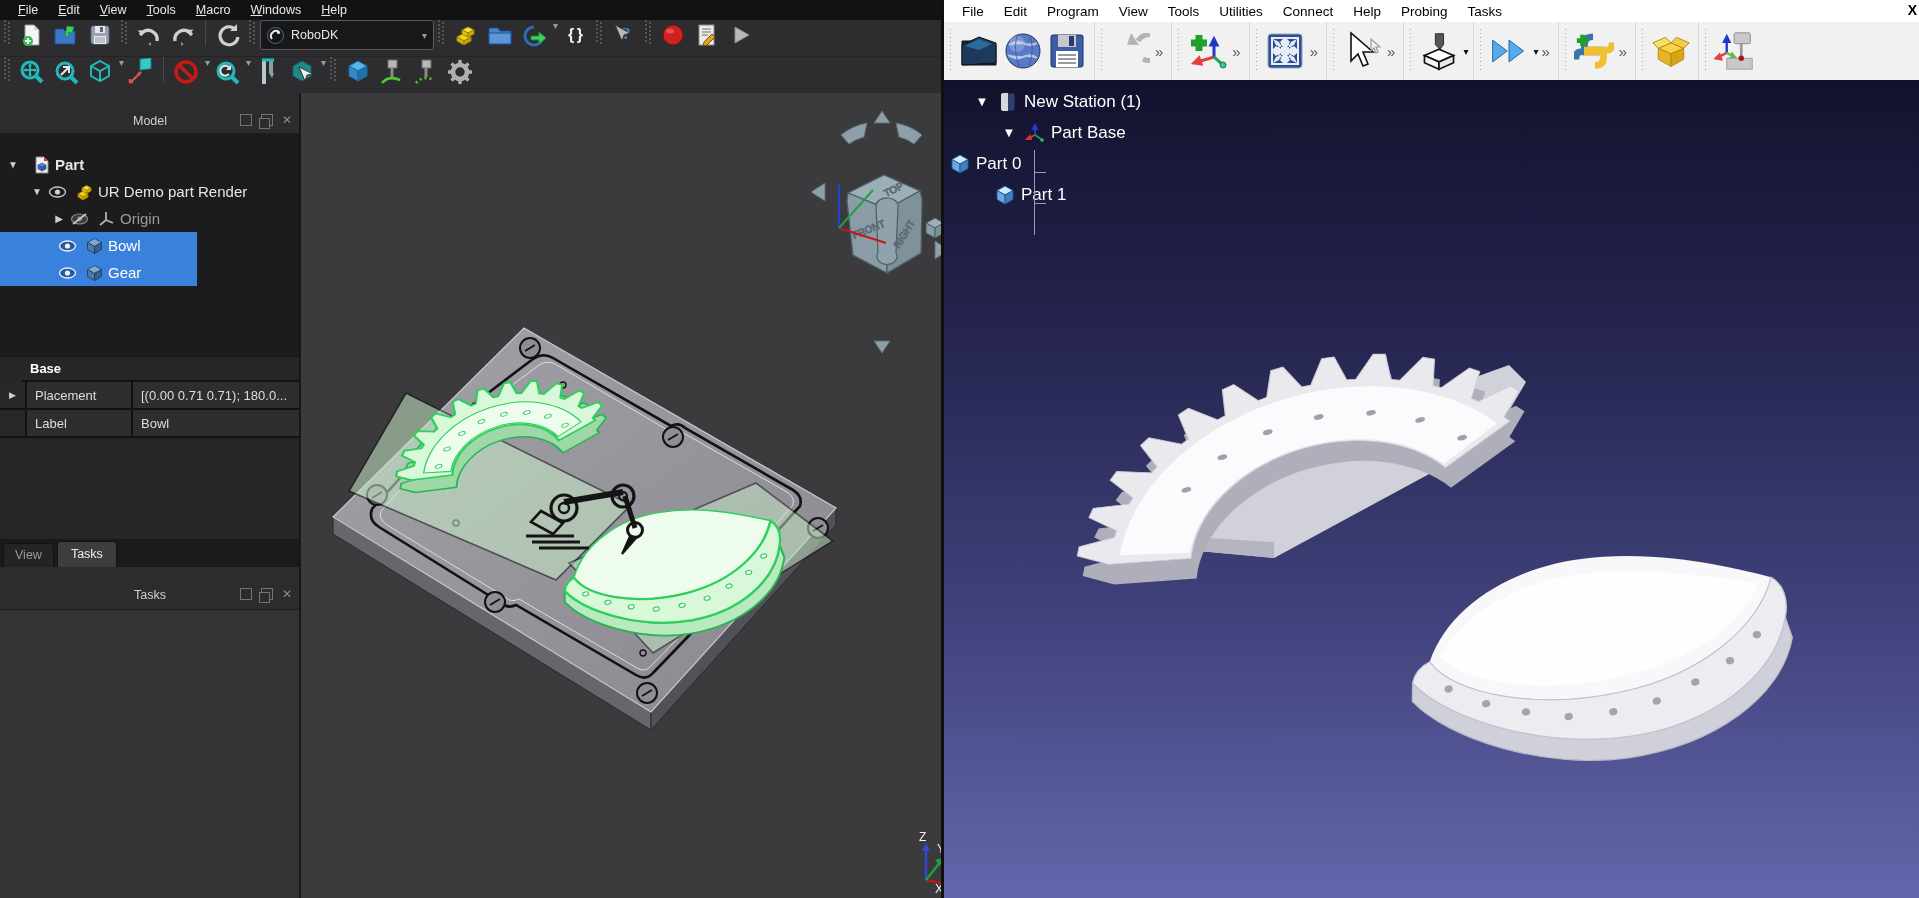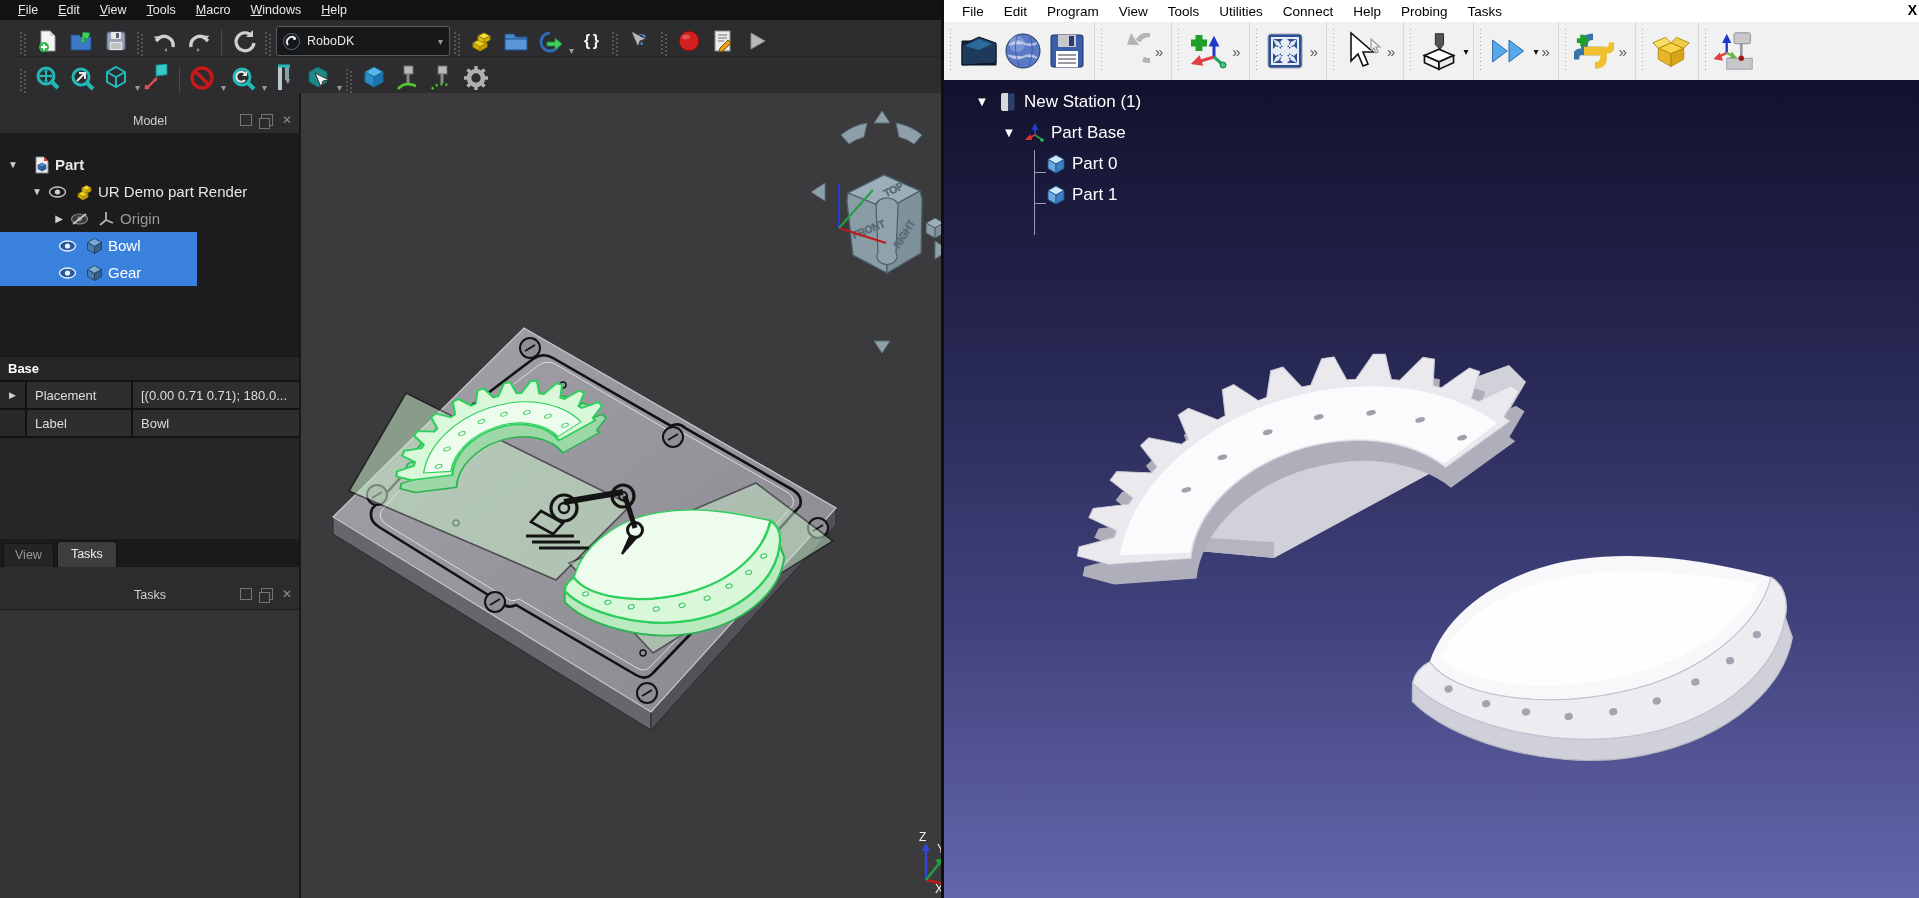--- a/index.html
+++ b/index.html
@@ -6,21 +6,21 @@
   body{width:1919px;height:898px;position:relative;overflow:hidden;
        font-family:"Liberation Sans",sans-serif;-webkit-font-smoothing:antialiased;}
   .abs{position:absolute;}
 
   
   #fc{left:0;top:0;width:942px;height:898px;background:#2e2e2e;}
   .fc-menubar{left:0;top:0;width:942px;height:20px;background:#111214;display:flex;align-items:center;
               padding-left:8px;color:#e8e8e8;font-size:12.5px;}
   .fc-menu-item{display:inline-block;padding:2px 10px;cursor:default;}
   .fl::first-letter{text-decoration:underline;}
-  .fc-tb{left:16px;width:942px;height:36px;background:#2d2d2f;display:flex;align-items:flex-end;}
+  .fc-tb{left:0;width:942px;height:36px;background:#2d2d2f;display:flex;align-items:flex-start;}
   #fc-tb1{top:20px;border-bottom:1px solid #242426;}
   #fc-tb2{top:57px;border-bottom:1px solid #1c1c1e;}
   .tbtn{height:30px;min-width:30px;display:flex;align-items:center;justify-content:center;margin:0 2px;border-radius:3px;}
   .grip{width:7px;height:24px;margin:0 4px;
         background-image:repeating-linear-gradient(to bottom,#56565a 0 2px,transparent 2px 4px),
                          repeating-linear-gradient(to bottom,#56565a 0 2px,transparent 2px 4px);
         background-size:2px 100%,2px 100%;background-position:0 0,4px 2px;background-repeat:repeat-y;}
   .vsep{width:1px;height:26px;background:#4a4a4e;margin:0 5px;}
   .dd{color:#9a9a9a;font-size:10px;margin-left:2px;}
   .combo{height:28px;width:160px;background:#17181a;border:1px solid #5a5a5e;border-radius:3px;
@@ -39,21 +39,21 @@
   .xbtn{color:#8d8d8d;font-size:12px;line-height:10px;}
   #fc-tree{height:205px;background:#1c1c1e;overflow:hidden;padding-top:18px;font-size:15px;color:#e6e6e6;}
   .trow{height:27px;display:flex;align-items:center;white-space:nowrap;}
   .trow .exp{width:14px;font-size:10px;color:#cfcfcf;text-align:center;}
   .tico{width:19px;height:18px;margin:0 4px 0 4px;flex:0 0 auto;}
   .sel{background:#3a81dd;width:197px;color:#fff;}
   .dim{color:#9a9a9a;}
   
   #fc-props{height:182px;background:#262628;border-top:1px solid #151517;font-size:13px;}
   .phead{height:23px;display:flex;align-items:center;padding-left:8px;color:#fff;font-weight:bold;
-         border-bottom:2px solid #121214;}
+         border-bottom:2px solid #121214;margin-left:22px;}
   .prow{display:flex;height:26px;border-bottom:2px solid #121214;background:#2e2e30;color:#dedede;}
   .pexp{width:25px;border-right:2px solid #121214;background:#28282a;display:flex;align-items:center;justify-content:center;
         color:#cfcfcf;font-size:9px;}
   .pname{width:96px;padding-left:8px;border-right:2px solid #121214;display:flex;align-items:center;}
   .pval{flex:1;padding-left:8px;display:flex;align-items:center;overflow:hidden;}
   
   #fc-tabs{height:28px;background:#1a1a1c;display:flex;align-items:flex-end;padding-left:3px;gap:3px;}
   .tab{font-size:12.5px;color:#989898;background:#242426;padding:4px 11px 5px;border-radius:4px 4px 0 0;border:1px solid #141416;border-bottom:none;}
   .tab.active{background:#3d3d40;color:#ececec;padding:5px 13px 6px;}
   #fc-tasks-body{flex:1;background:#333336;border-top:1px solid #1c1c1e;margin-top:2px;}
@@ -767,30 +767,30 @@
         <span class="rexp">▼</span>
         <span class="rico">
           <svg width="22" height="22" viewBox="0 0 22 22">
               <path d="M11 13 V3 M11 3 l-2 4 h4 Z" stroke="#2040d0" stroke-width="1.8" fill="#2040d0"></path>
               <path d="M11 13 L3 17 M3 17 l4 0 -1 -3 Z" stroke="#e03030" stroke-width="1.8" fill="#e03030"></path>
               <path d="M11 13 l6 4" stroke="#20a040" stroke-width="1.8"></path>
               <circle cx="18" cy="18" r="1.8" fill="#30c060"></circle>
             </svg></span>
         <span>Part Base</span>
       </div>
-      <div class="rrow" style="padding-left:96px">
+      <div class="rrow" style="">
         <span class="rico">
           <svg width="22" height="22" viewBox="0 0 22 22">
               <path d="M11 2 l8 4.5 -8 4.5 -8 -4.5 Z" fill="#cfe6fb" stroke="#1d5a96" stroke-width=".9"></path>
               <path d="M3 6.5 v9 l8 4.5 v-9 Z" fill="#6fa8e0" stroke="#1d5a96" stroke-width=".9"></path>
               <path d="M19 6.5 v9 l-8 4.5 v-9 Z" fill="#3f7fc0" stroke="#1d5a96" stroke-width=".9"></path>
             </svg></span>
         <span>Part 0</span>
       </div>
-      <div class="rrow" style="padding-left:96px">
+      <div class="rrow" style="padding-left:45px">
         <span class="rico">
           <svg width="22" height="22" viewBox="0 0 22 22">
               <path d="M11 2 l8 4.5 -8 4.5 -8 -4.5 Z" fill="#cfe6fb" stroke="#1d5a96" stroke-width=".9"></path>
               <path d="M3 6.5 v9 l8 4.5 v-9 Z" fill="#6fa8e0" stroke="#1d5a96" stroke-width=".9"></path>
               <path d="M19 6.5 v9 l-8 4.5 v-9 Z" fill="#3f7fc0" stroke="#1d5a96" stroke-width=".9"></path>
             </svg></span>
         <span>Part 1</span>
       </div>
 
       <div class="rconn" style="left:90px;top:64px;width:1px;height:85px;"></div>

